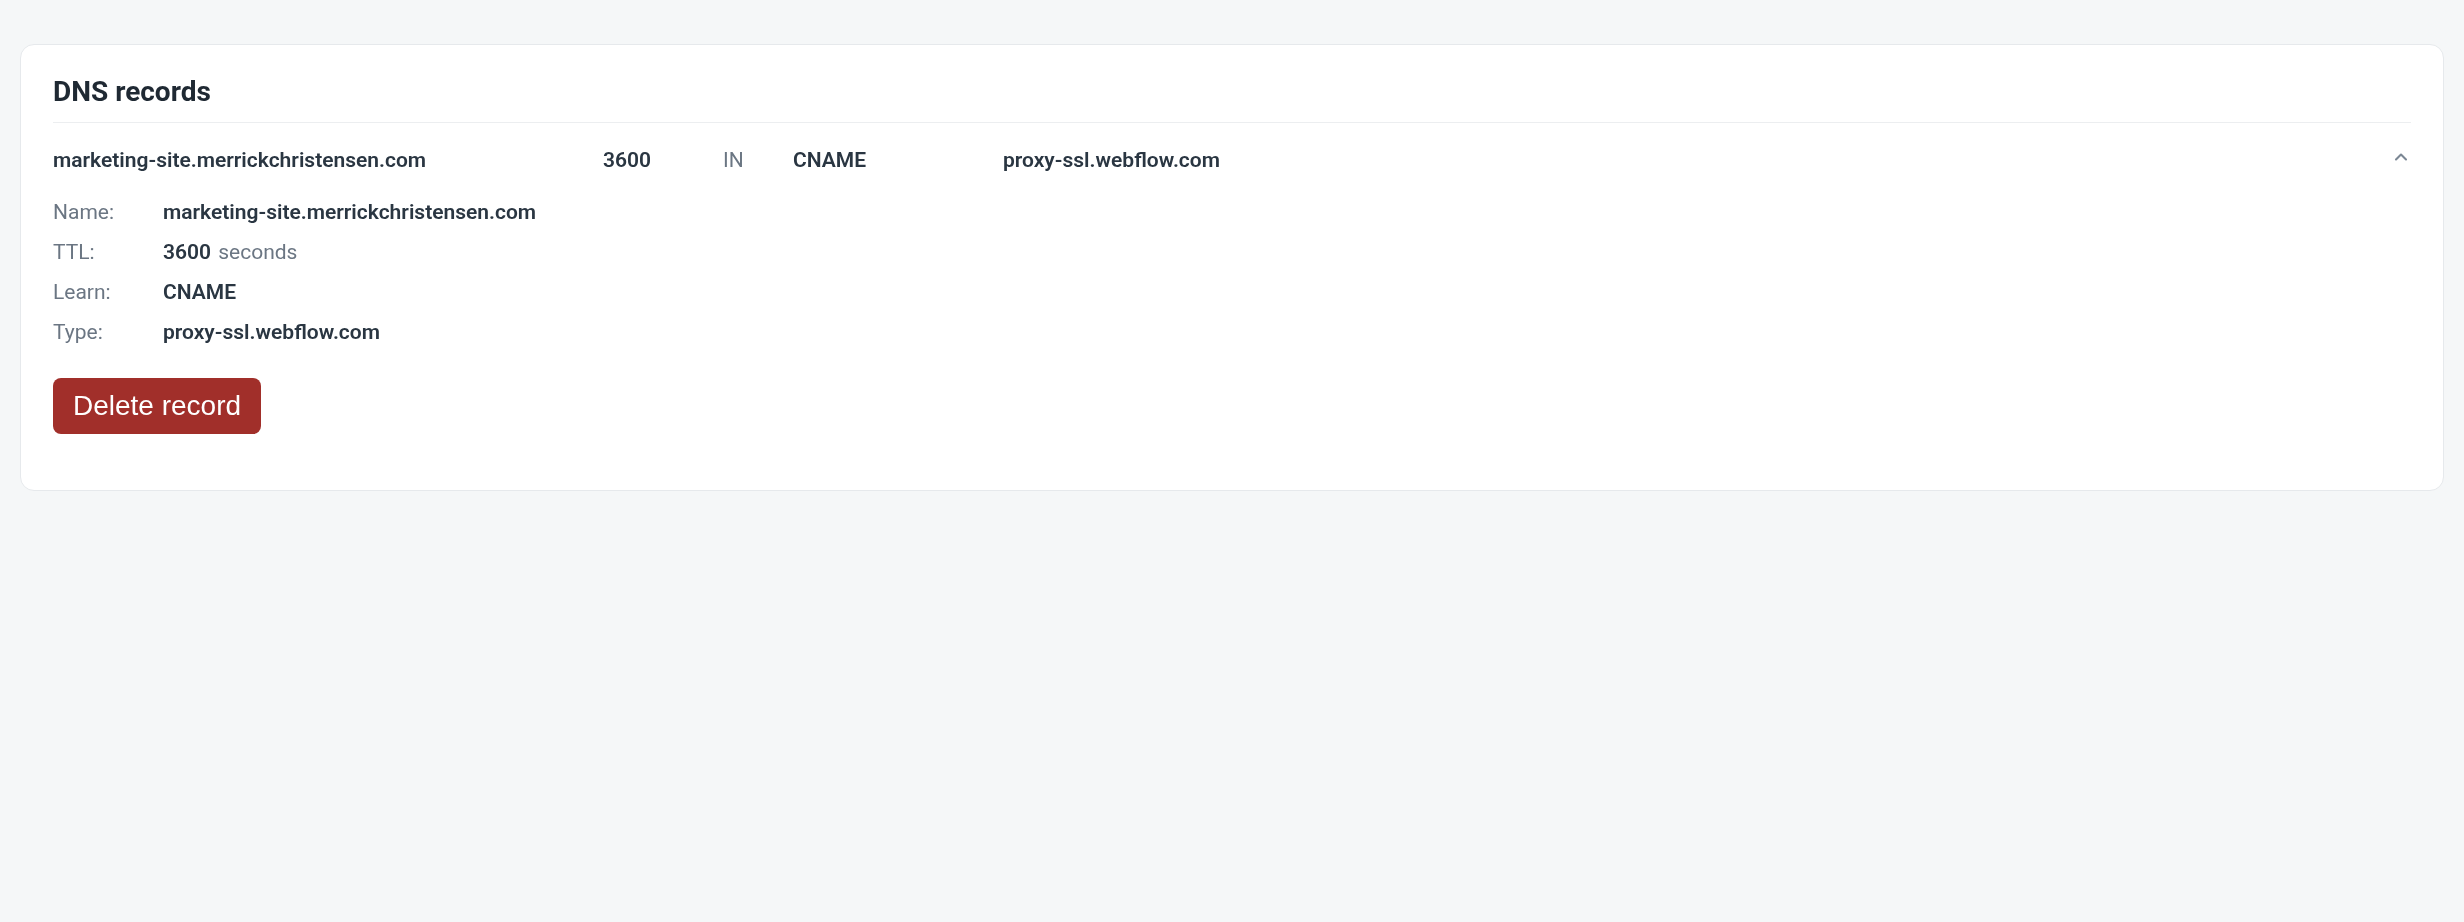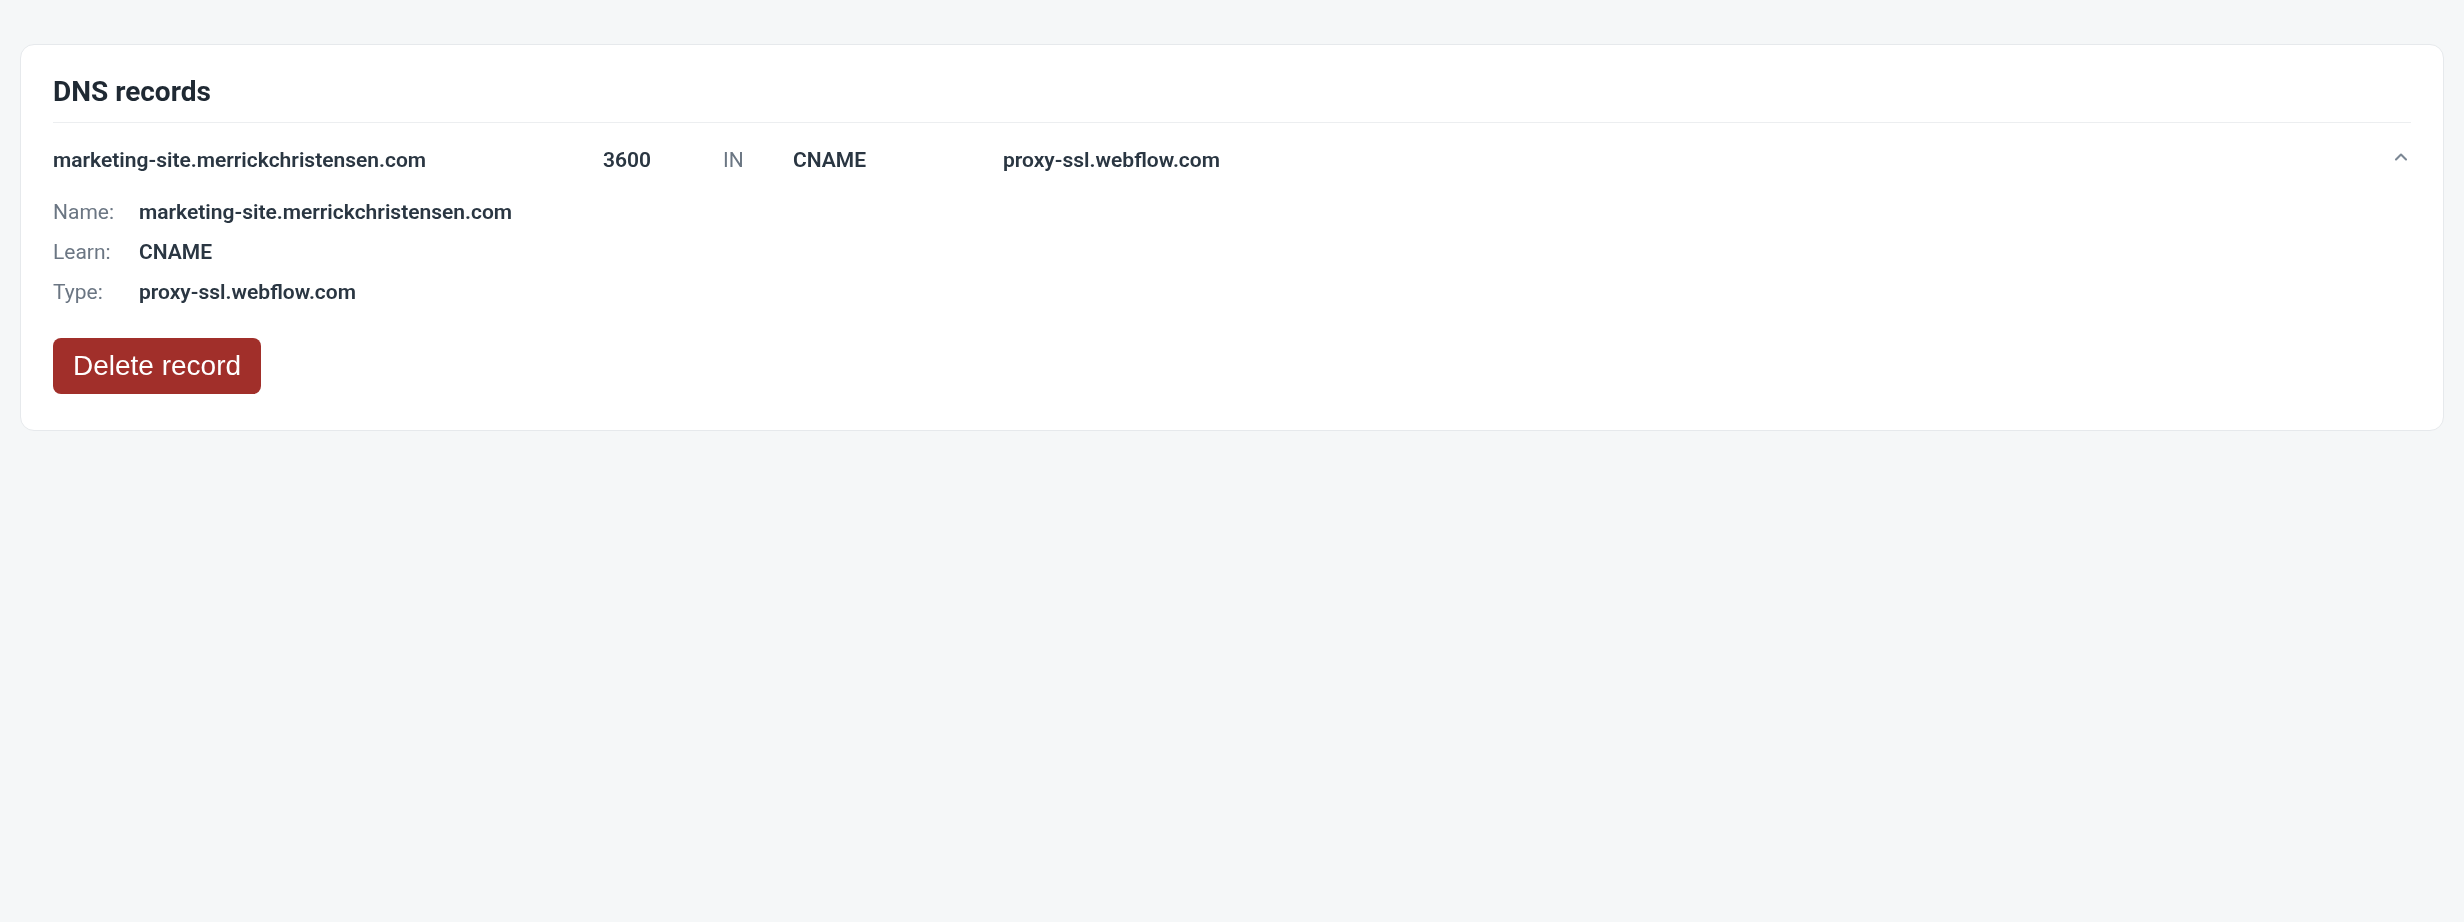--- a/index.html
+++ b/index.html
@@ -26,21 +26,21 @@
     }
     .learn-more {
       color: #11816a;
       cursor: pointer;
       text-decoration: none;
     }
     .card {
       background: #ffffff;
       border: 1px solid #e6e9ec;
       border-radius: 14px;
-      padding: 30px 32px 36px 32px;
+      padding: 30px 32px 56px 32px;
     }
     .card-title {
       font-size: 28px;
       font-weight: 700;
       color: #1f2933;
       margin-bottom: 14px;
     }
     .divider { height: 1px; background: #eceef0; margin-bottom: 24px; }
     .record-summary {
       display: grid;
@@ -53,20 +53,21 @@
     .summary-strong { font-weight: 600; color: #2a3642; }
     .summary-muted { color: #6b7683; }
     .collapse-toggle { justify-self: end; cursor: pointer; }
     .collapse-toggle svg { width: 20px; height: 20px; stroke: #7b8794; fill: none; }
     .detail-list { margin-bottom: 34px; }
     .detail-row {
       display: grid;
       grid-template-columns: 86px 1fr;
       margin-bottom: 16px;
       font-size: 21px;
+      gap: 24px;
     }
     .detail-label { color: #6b7683; }
     .detail-value { color: #2a3642; font-weight: 600; }
     .detail-value .unit { color: #6b7683; font-weight: 400; margin-left: 2px; }
     .delete-button {
       background: #a12f2a;
       color: #ffffff;
       border: none;
       border-radius: 8px;
       padding: 12px 20px;
@@ -97,20 +98,27 @@
       </svg>
     </span>
   </div>
 
   <div class="detail-list">
     <div class="detail-row">
       <span class="detail-label">Name:</span>
       <span class="detail-value">marketing-site.merrickchristensen.com</span>
     </div>
     <div class="detail-row">
+      <span class="detail-label">TTL:</span>
+      <span class="detail-value">
+        <span>3600</span>
+        <span class="unit">seconds</span>
+      </span>
+    </div>
+    <div class="detail-row">
       <span class="detail-label">Learn:</span>
       <span class="detail-value">CNAME</span>
     </div>
     <div class="detail-row">
       <span class="detail-label">Type:</span>
       <span class="detail-value">proxy-ssl.webflow.com</span>
     </div>
   </div>
 
   <button class="delete-button">Delete record</button>

